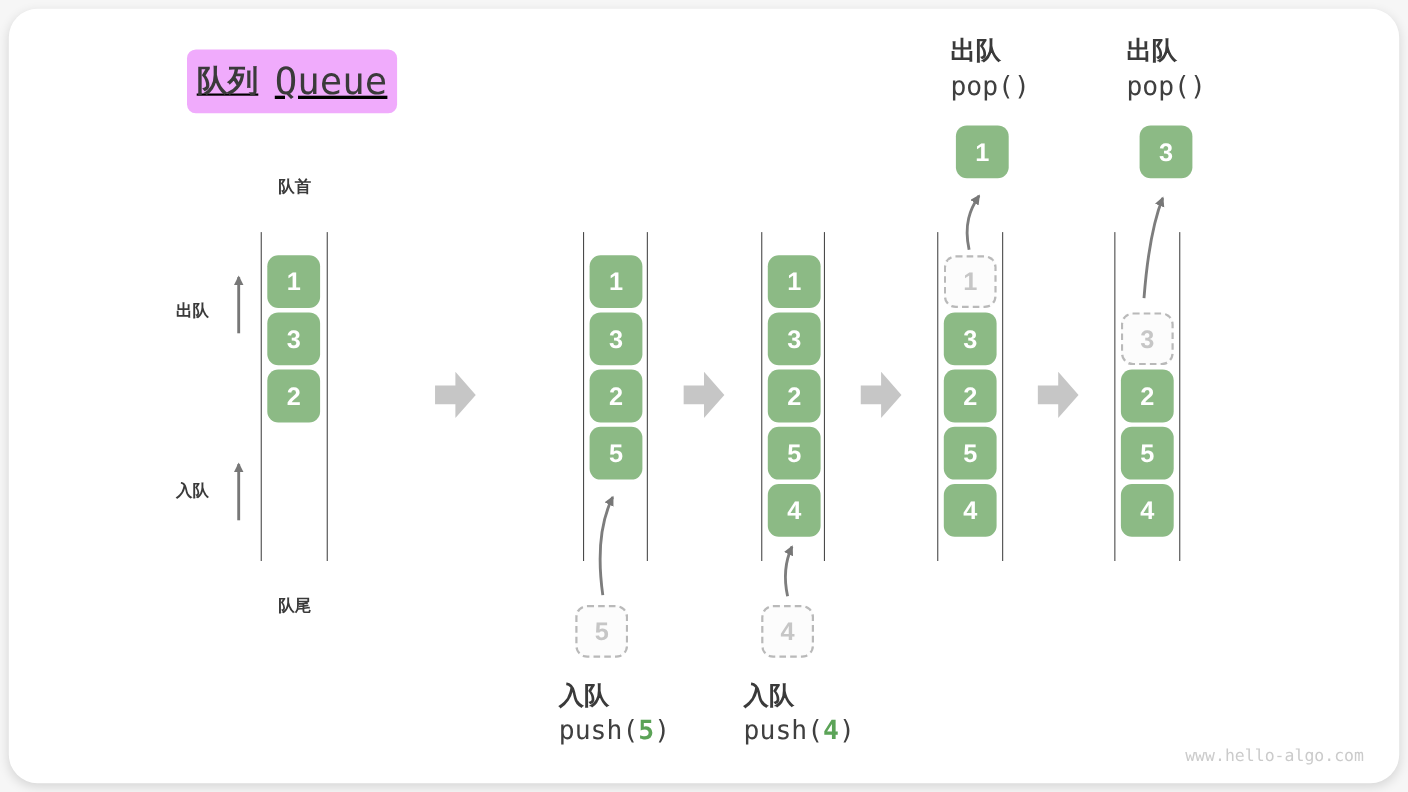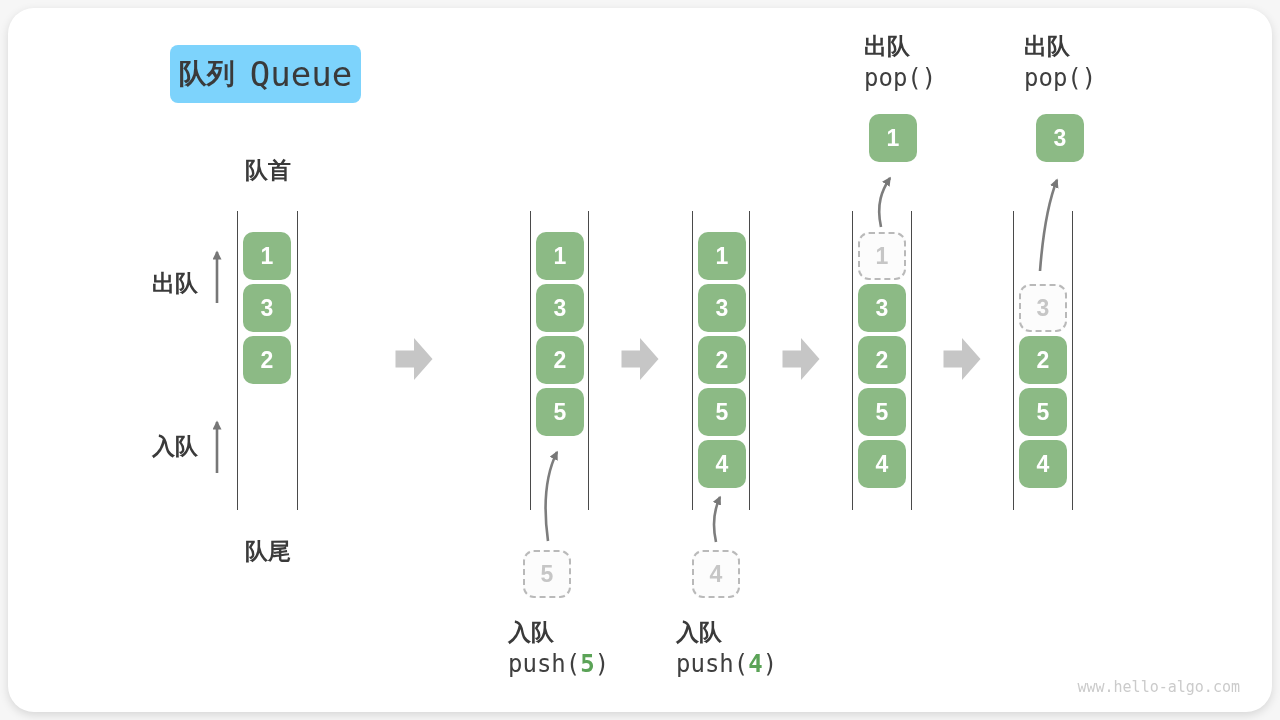--- a/index.html
+++ b/index.html
@@ -14,27 +14,27 @@
     position:absolute;left:0;top:0;width:1280px;height:720px;
   }
   .card{
     position:absolute;left:8px;top:8px;right:8px;bottom:8px;
     background:#ffffff;border-radius:26px;
     box-shadow:0 3px 10px rgba(0,0,0,0.13);
   }
   #arrow-svg{position:absolute;left:0;top:0;width:1280px;height:720px;pointer-events:none;}
   .title-box{
     position:absolute;left:170px;top:45px;width:191px;height:58px;
-    background:#7dd3fc;border-radius:8px;
-    display:flex;align-items:center;justify-content:center;gap:15px;
+    background:#f0abfc;border-radius:8px;
+    display:flex;align-items:center;justify-content:center;gap:15px;text-decoration:underline;
   }
   .title-zh{font-size:28px;font-weight:bold;color:#3a3a3a;}
   .title-en{font-family:"DejaVu Sans Mono", monospace;font-size:34px;color:#3a3a3a;}
   .zh-label{
-    position:absolute;font-size:23px;font-weight:bold;color:#3a3a3a;
+    position:absolute;font-size:15px;font-weight:bold;color:#3a3a3a;
     transform:translate(-50%,-50%);white-space:nowrap;
   }
   .queue-col{
     position:absolute;top:211px;height:299px;
     border-left:1.6px solid #4a4a4a;border-right:1.6px solid #4a4a4a;
     box-sizing:border-box;
   }
   .qbox{
     position:absolute;width:48px;height:48px;border-radius:10px;
     background:#8cba85;color:#ffffff;

